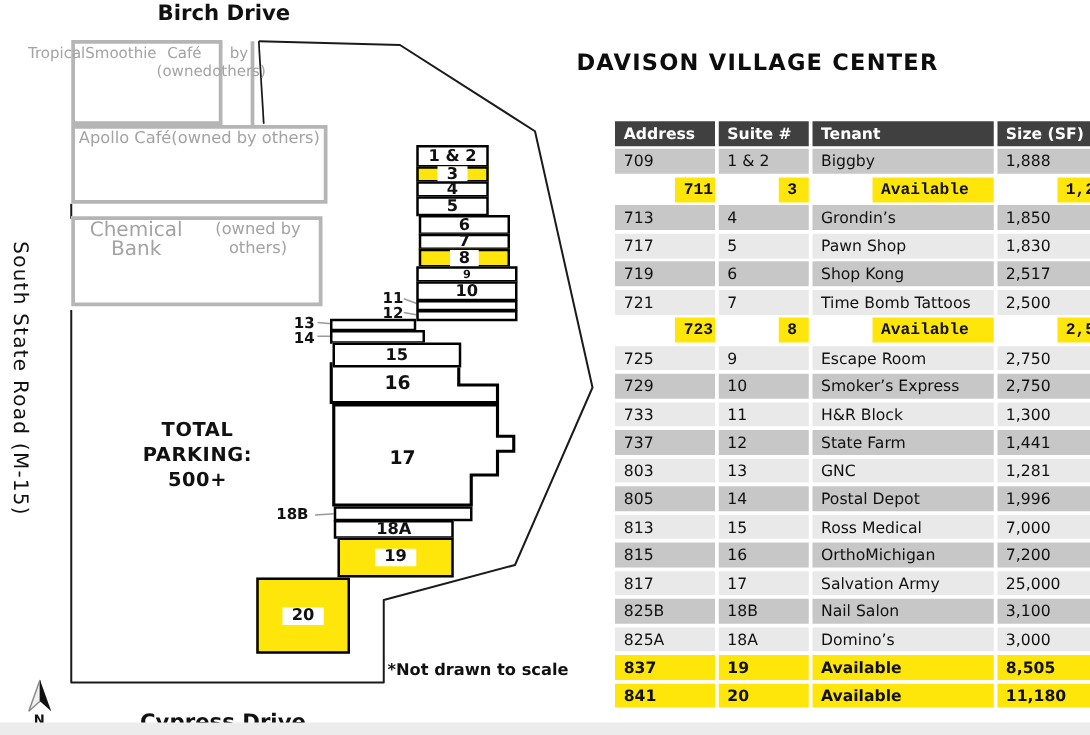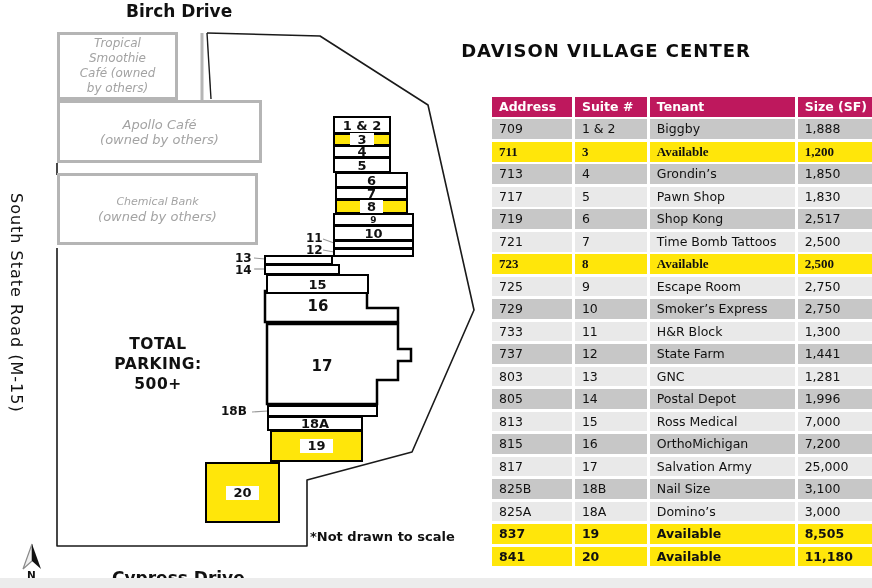--- a/index.html
+++ b/index.html
@@ -6,44 +6,44 @@
   body{width:872px;height:588px;position:relative;background:#fff;overflow:hidden;
        font-family:"DejaVu Sans","Liberation Sans",sans-serif;color:#111;}
   #stage{position:absolute;inset:0;}
 
   
   .map{position:absolute;left:0;top:0;width:492px;height:588px;}
   .map-svg{position:absolute;left:0;top:0;}
   .street{position:absolute;font-size:17px;font-weight:600;color:#111;white-space:nowrap;}
   .street.vert{writing-mode:vertical-rl;font-size:16px;font-weight:500;letter-spacing:1px;}
   .graybox{position:absolute;border:3px solid #b5b5b5;background:#fff;color:#a3a3a3;
-           text-align:center;box-sizing:border-box;display:flex;flex-direction:column;justify-content:center;font-style:italic;}
+           text-align:center;box-sizing:border-box;display:flex;justify-content:center;}
   .graybox .ln{line-height:15px;font-size:12px;}
   .suite{position:absolute;border:2.5px solid #000;background:#fff;box-sizing:border-box;
          display:flex;align-items:center;justify-content:center;font-size:13px;font-weight:600;}
   .suite.yellow{background:#FFE60A;}
   .suite.yellow .chip{background:#fff;padding:0 7px;line-height:14px;}
   .suite.tiny{font-size:9px;}
   .callout{position:absolute;font-size:12px;font-weight:600;color:#111;}
   .parking{position:absolute;left:114px;top:334px;width:88px;text-align:center;
            font-size:15.5px;font-weight:700;line-height:20px;letter-spacing:.5px;}
   .note{position:absolute;left:310px;top:529px;font-size:13px;font-weight:700;}
   .svg-label{font-size:15px;font-weight:600;fill:#111;}
 
   
   .title{position:absolute;left:340px;top:40px;width:532px;text-align:center;
          font-size:18px;font-weight:800;letter-spacing:1px;color:#0d0d0d;white-space:nowrap;}
   .tbl{position:absolute;left:492px;top:97px;width:380px;display:grid;
        grid-template-columns:80px 72px 145px 1fr;grid-auto-rows:19.6px;gap:2.9px;}
   .tbl .c{padding-left:7px;line-height:19.6px;font-size:12.5px;white-space:nowrap;overflow:hidden;}
-  .tbl .head{background:#be185d;color:#fff;font-weight:700;}
+  .tbl .head{background:#404040;color:#fff;font-weight:700;}
   .tbl .dark{background:#c7c7c7;}
   .tbl .light{background:#e9e9e9;}
   .tbl .hl{background:#FFE60A;font-weight:600;}
-  .tbl .mono{font-family:Liberation Serif, serif;font-weight:700;font-size:13px;}
+  .tbl .mono{font-family:Liberation Mono, monospace;font-weight:700;font-size:13px;margin-left:48px;}
 
   .bottom-band{position:absolute;left:0;top:578px;width:872px;height:10px;background:#ececec;}
 </style>
 </head>
 <body>
 
 <div id="stage">
 
   <div class="map">
 
@@ -84,21 +84,21 @@
       <div class="ln">Tropical</div>
       <div class="ln">Smoothie</div>
       <div class="ln">Café (owned</div>
       <div class="ln">by others)</div>
     </div>
     <div class="graybox" style="left:57px;top:100px;width:205px;height:63px;">
       <div class="ln" style="font-size:13px;">Apollo Café</div>
       <div class="ln" style="font-size:13px;">(owned by others)</div>
     </div>
     <div class="graybox" style="left:57px;top:173px;width:201px;height:72px;">
-      <div class="ln" style="font-size:11px;">Chemical Bank</div>
+      <div class="ln" style="font-size:16px;">Chemical Bank</div>
       <div class="ln" style="font-size:13px;">(owned by others)</div>
     </div>
 
     <div class="parking">
       <div>TOTAL</div>
       <div>PARKING:</div>
       <div>500+</div>
     </div>
 
     <div class="suite" style="left:333px;top:116px;width:58px;height:18px;">
@@ -220,21 +220,21 @@
       <div class="c dark">815</div>
       <div class="c dark">16</div>
       <div class="c dark">OrthoMichigan</div>
       <div class="c dark">7,200</div>
       <div class="c light">817</div>
       <div class="c light">17</div>
       <div class="c light">Salvation Army</div>
       <div class="c light">25,000</div>
       <div class="c dark">825B</div>
       <div class="c dark">18B</div>
-      <div class="c dark">Nail Size</div>
+      <div class="c dark">Nail Salon</div>
       <div class="c dark">3,100</div>
       <div class="c light">825A</div>
       <div class="c light">18A</div>
       <div class="c light">Domino’s</div>
       <div class="c light">3,000</div>
       <div class="c hl">837</div>
       <div class="c hl">19</div>
       <div class="c hl">Available</div>
       <div class="c hl">8,505</div>
       <div class="c hl">841</div>

